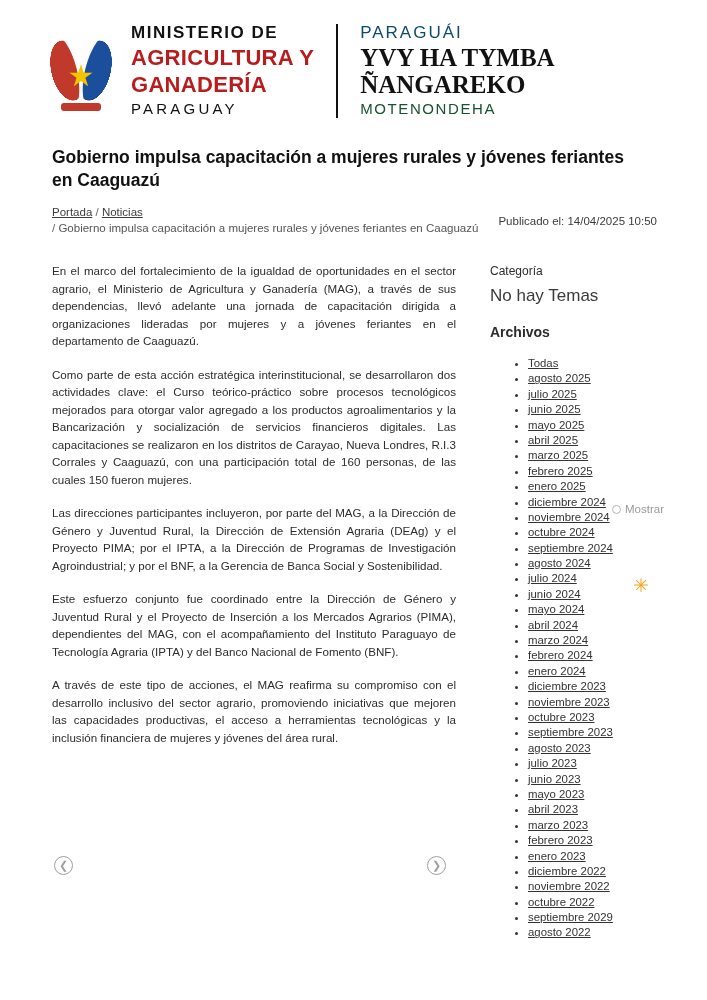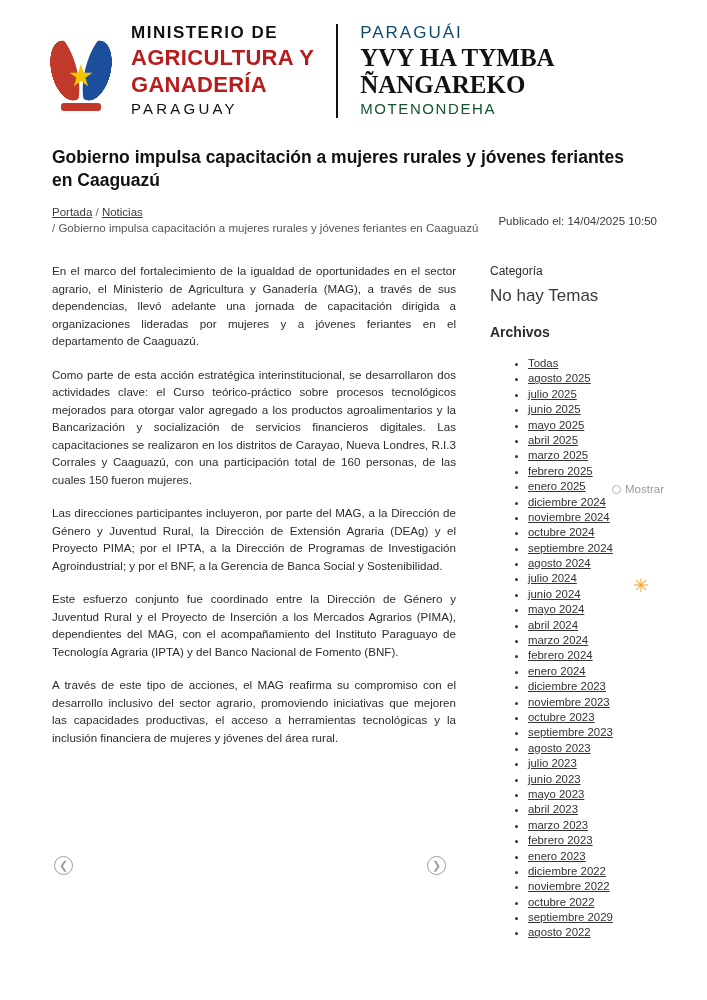--- a/index.html
+++ b/index.html
@@ -216,21 +216,21 @@
     position: absolute;
     right: 28px;
     top: 314px;
     color: #f5a623;
     font-size: 19px;
     line-height: 19px;
   }
   .mostrar {
     position: absolute;
     left: 612px;
-    top: 483px;
+    top: 503px;
     font-size: 11.5px;
     color: #9a9a9a;
   }
   .mostrar .dot {
     display: inline-block;
     width: 9px; height: 9px;
     border: 1px solid #b5b5b5;
     border-radius: 50%;
     margin-right: 4px;
     vertical-align: middle;

